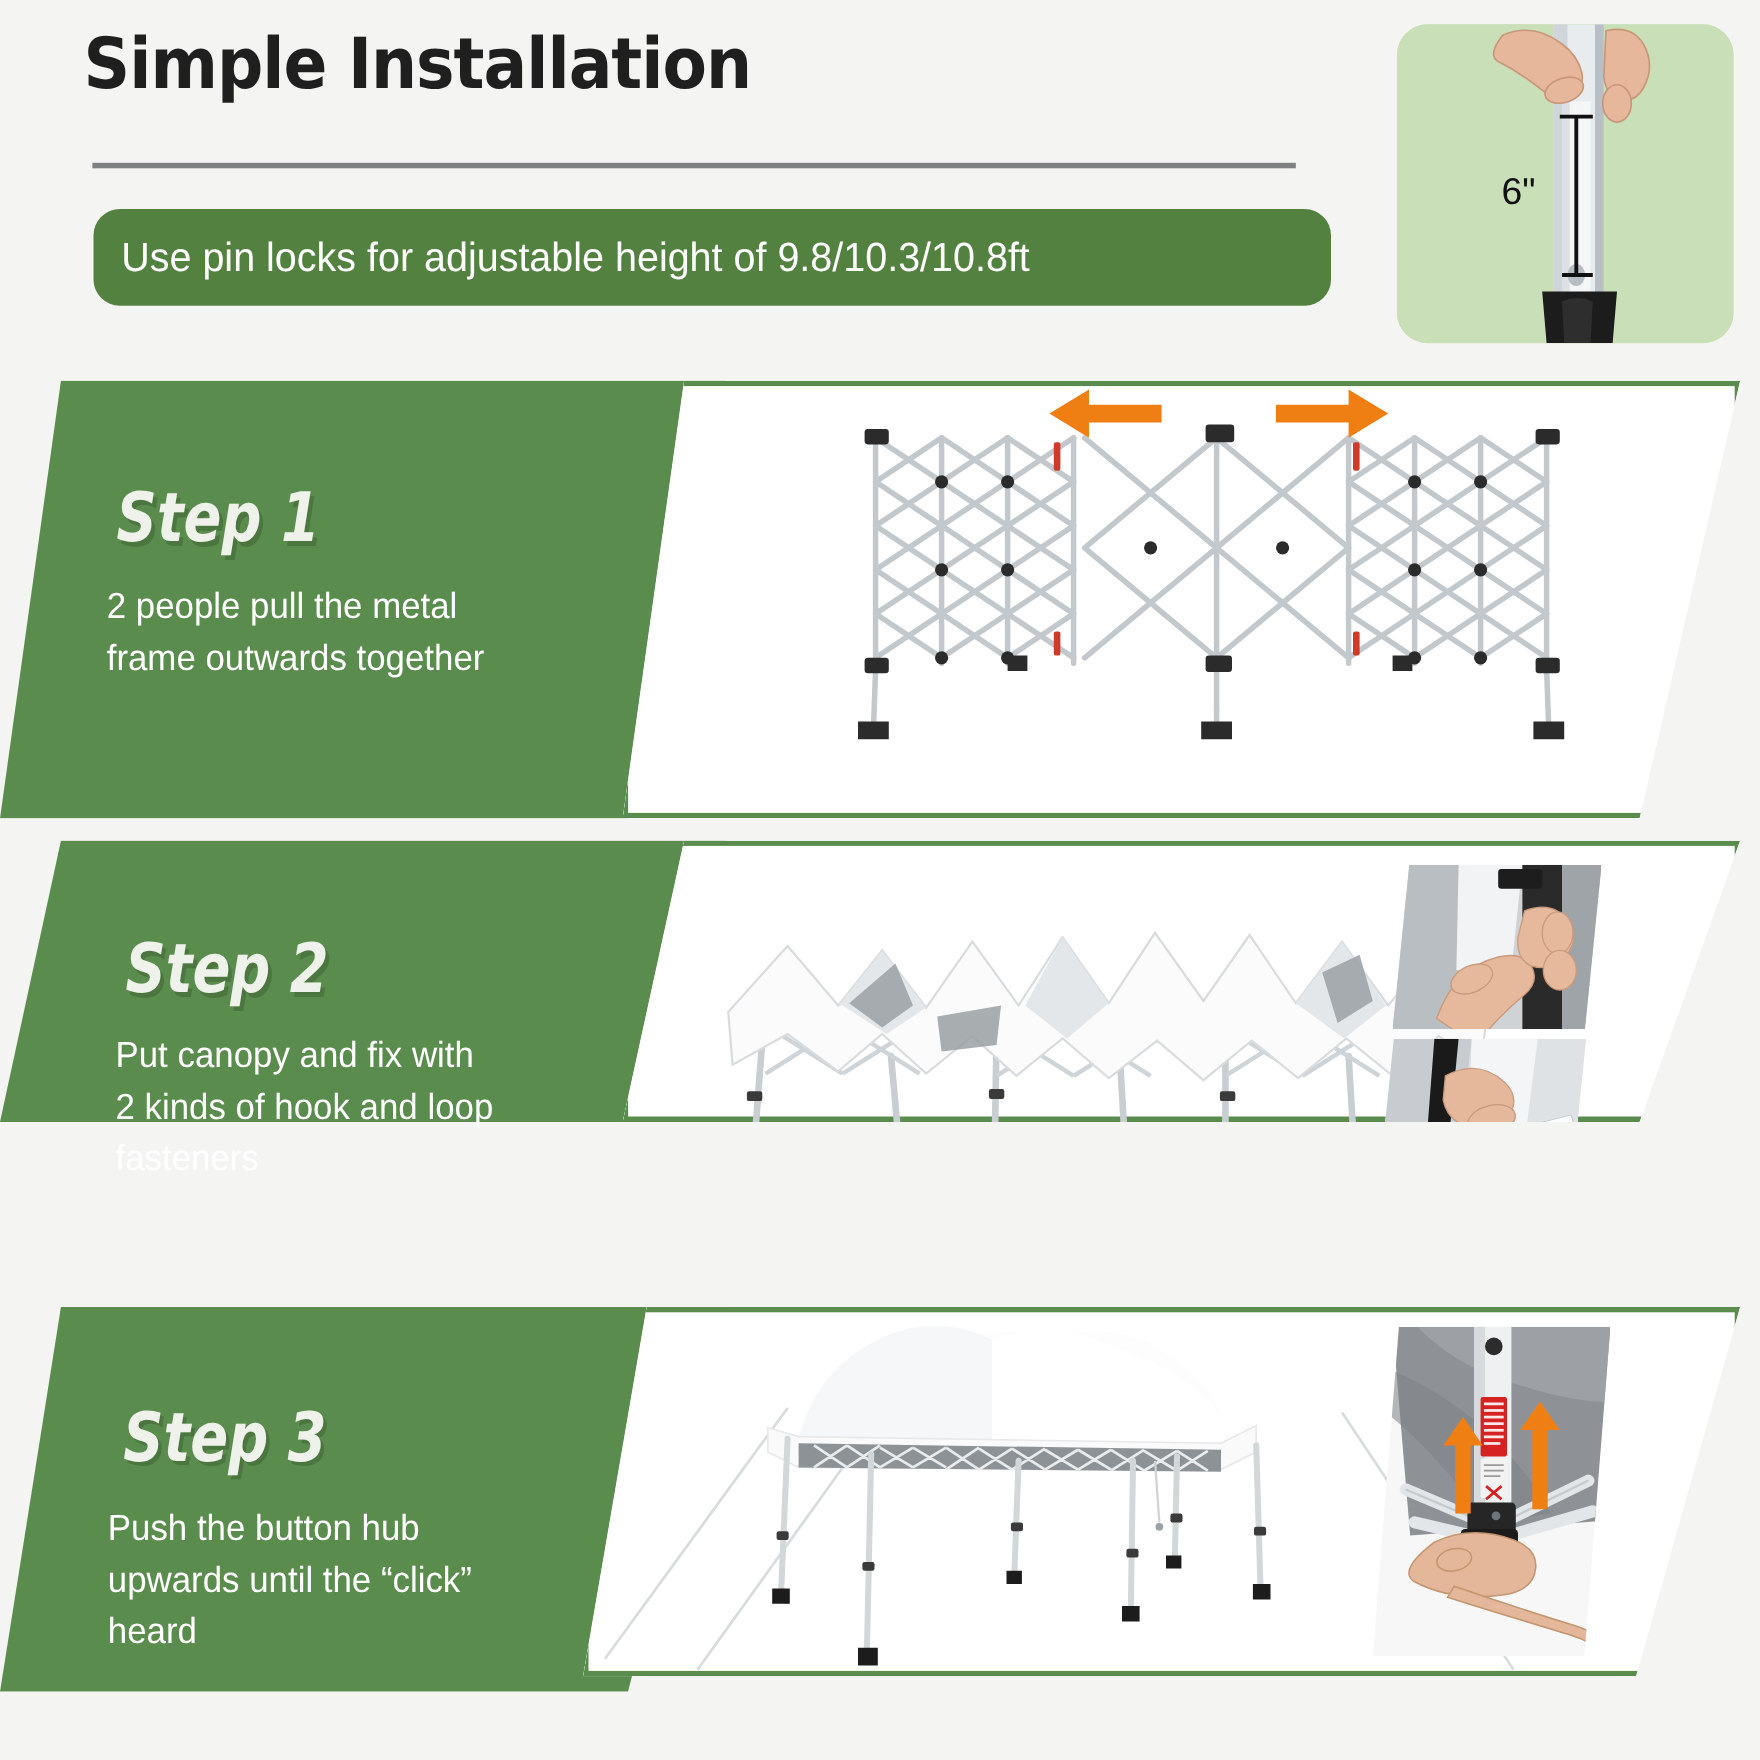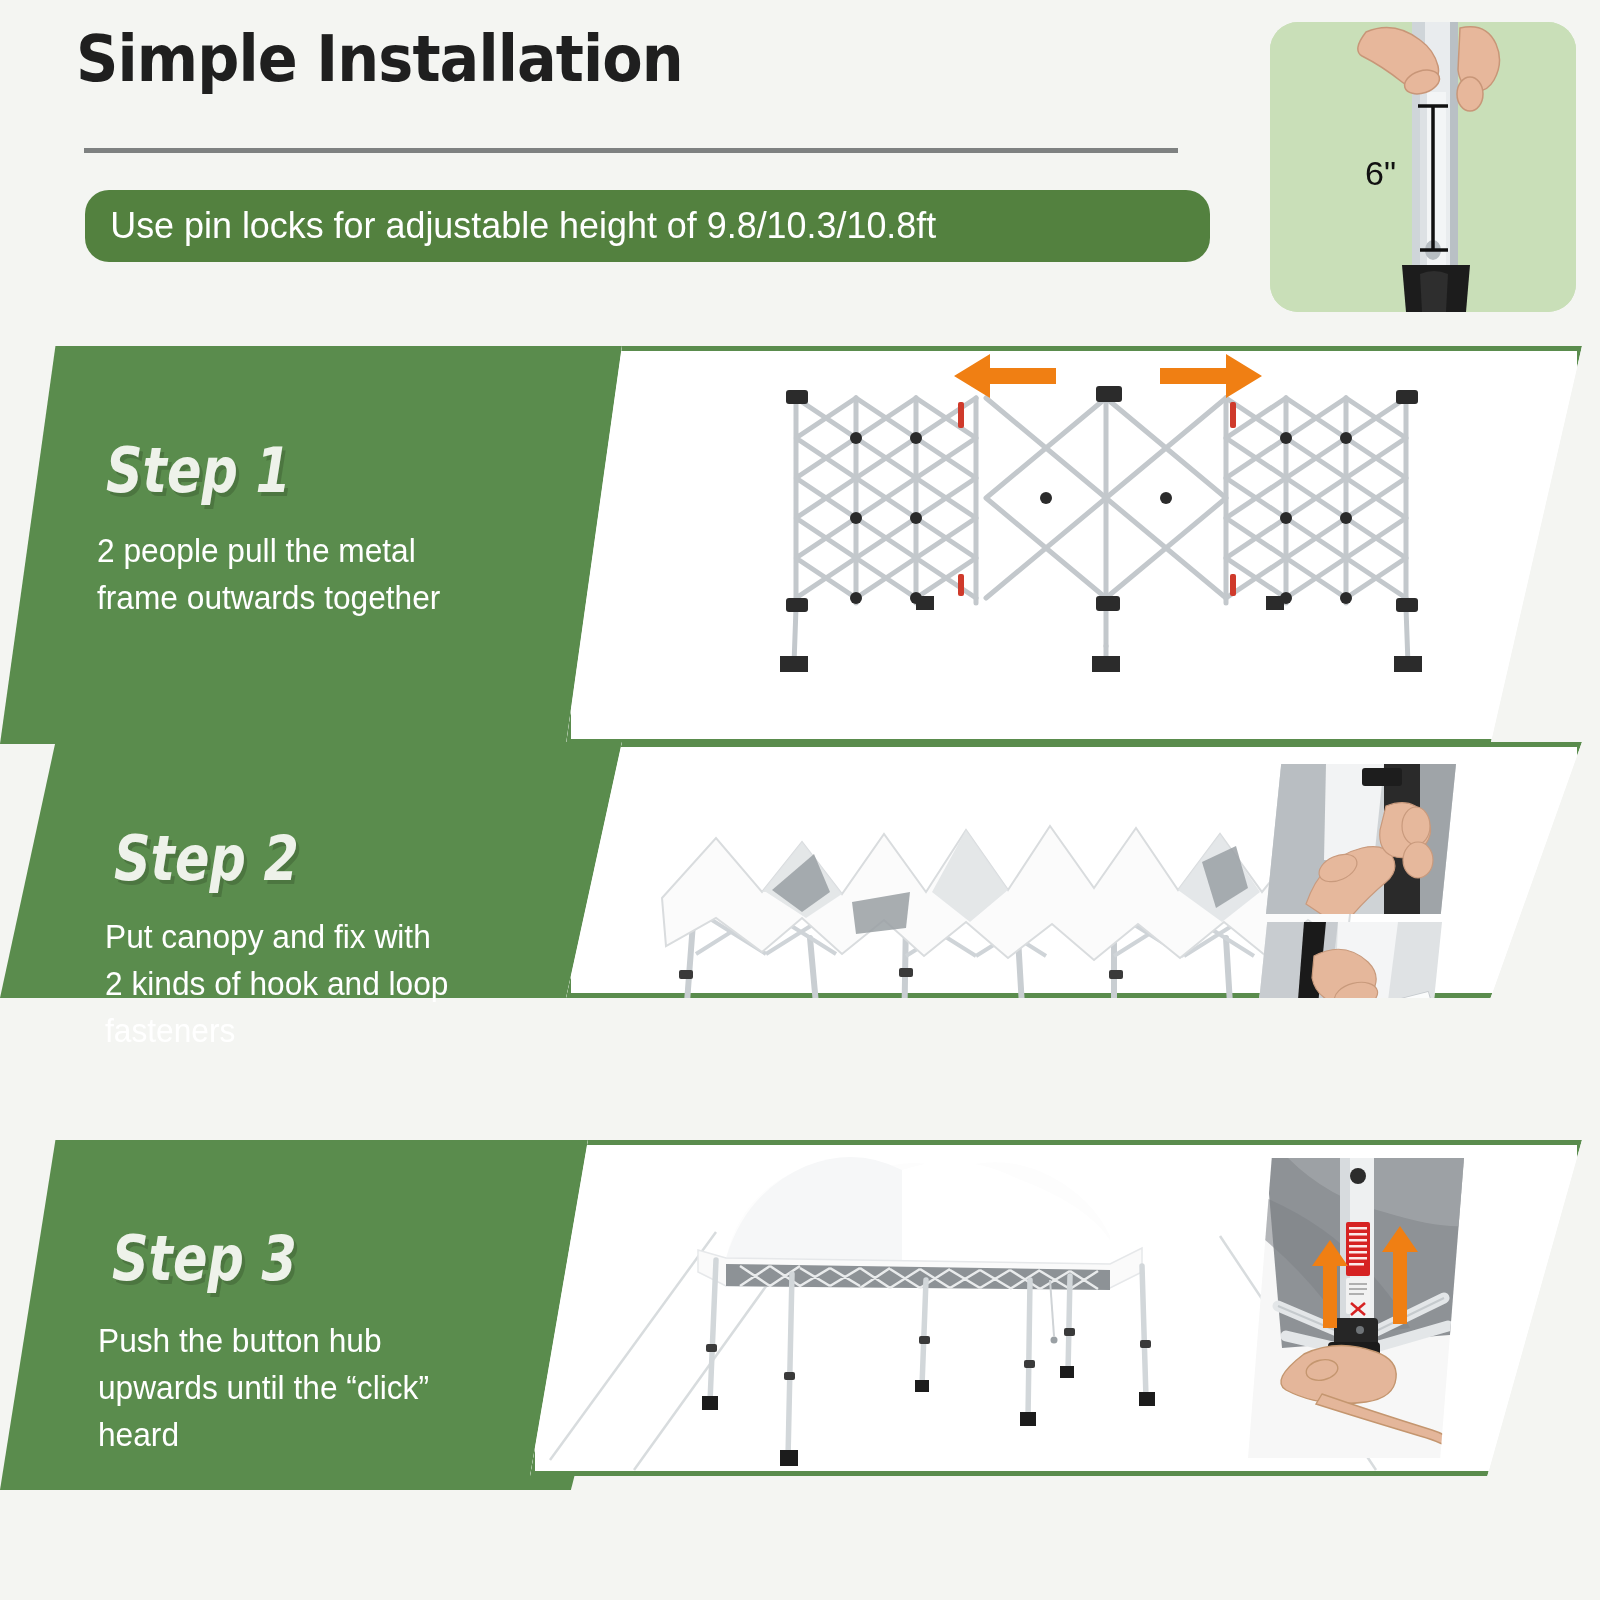--- a/index.html
+++ b/index.html
@@ -17,41 +17,41 @@
     font-weight:bold;font-size:64px;letter-spacing:-1px;
     color:#1f1f1f;
     transform:scaleX(0.92);transform-origin:left center;
     white-space:nowrap;
   }
   #title-rule{
     position:absolute;left:84px;top:148px;width:1094px;height:5px;
     background:#7e8181;
   }
   #height-banner{
-    position:absolute;left:85px;top:190px;width:1125px;height:72px;
+    position:absolute;left:85px;top:190px;width:1125px;height:88px;
     background:#53813f;border-radius:24px;
     display:flex;align-items:center;
   }
   #height-banner .txt{
     color:#ffffff;font-size:37px;font-weight:400;
     padding-left:26px;white-space:nowrap;
     transform:scaleX(0.97);transform-origin:left center;
   }
 
   
   #pole-inset{
     position:absolute;left:1270px;top:22px;width:306px;height:290px;
     background:#c9dfb8;border-radius:28px;overflow:hidden;
   }
 
   
   .step-row{position:absolute;left:0;width:1600px;}
   #row-1{top:346px;height:398px;}
-  #row-2{top:742px;height:256px;}
-  #row-3{top:1140px;height:350px;text-decoration:underline;}
+  #row-2{top:764px;height:256px;}
+  #row-3{top:1188px;height:350px;text-decoration:underline;}
 
   .green-panel{
     position:absolute;left:0;top:0;height:100%;
     background:#5a8c4d;
   }
   #row-1 .green-panel{width:660px;clip-path:polygon(8.4% 0,100% 0,86.5% 100%,0% 100%);}
   #row-2 .green-panel{width:660px;clip-path:polygon(8.4% 0,100% 0,86.5% 100%,0% 100%);}
   #row-3 .green-panel{width:660px;clip-path:polygon(8.4% 0,100% 0,86.5% 100%,0% 100%);}
 
   .photo-panel{

